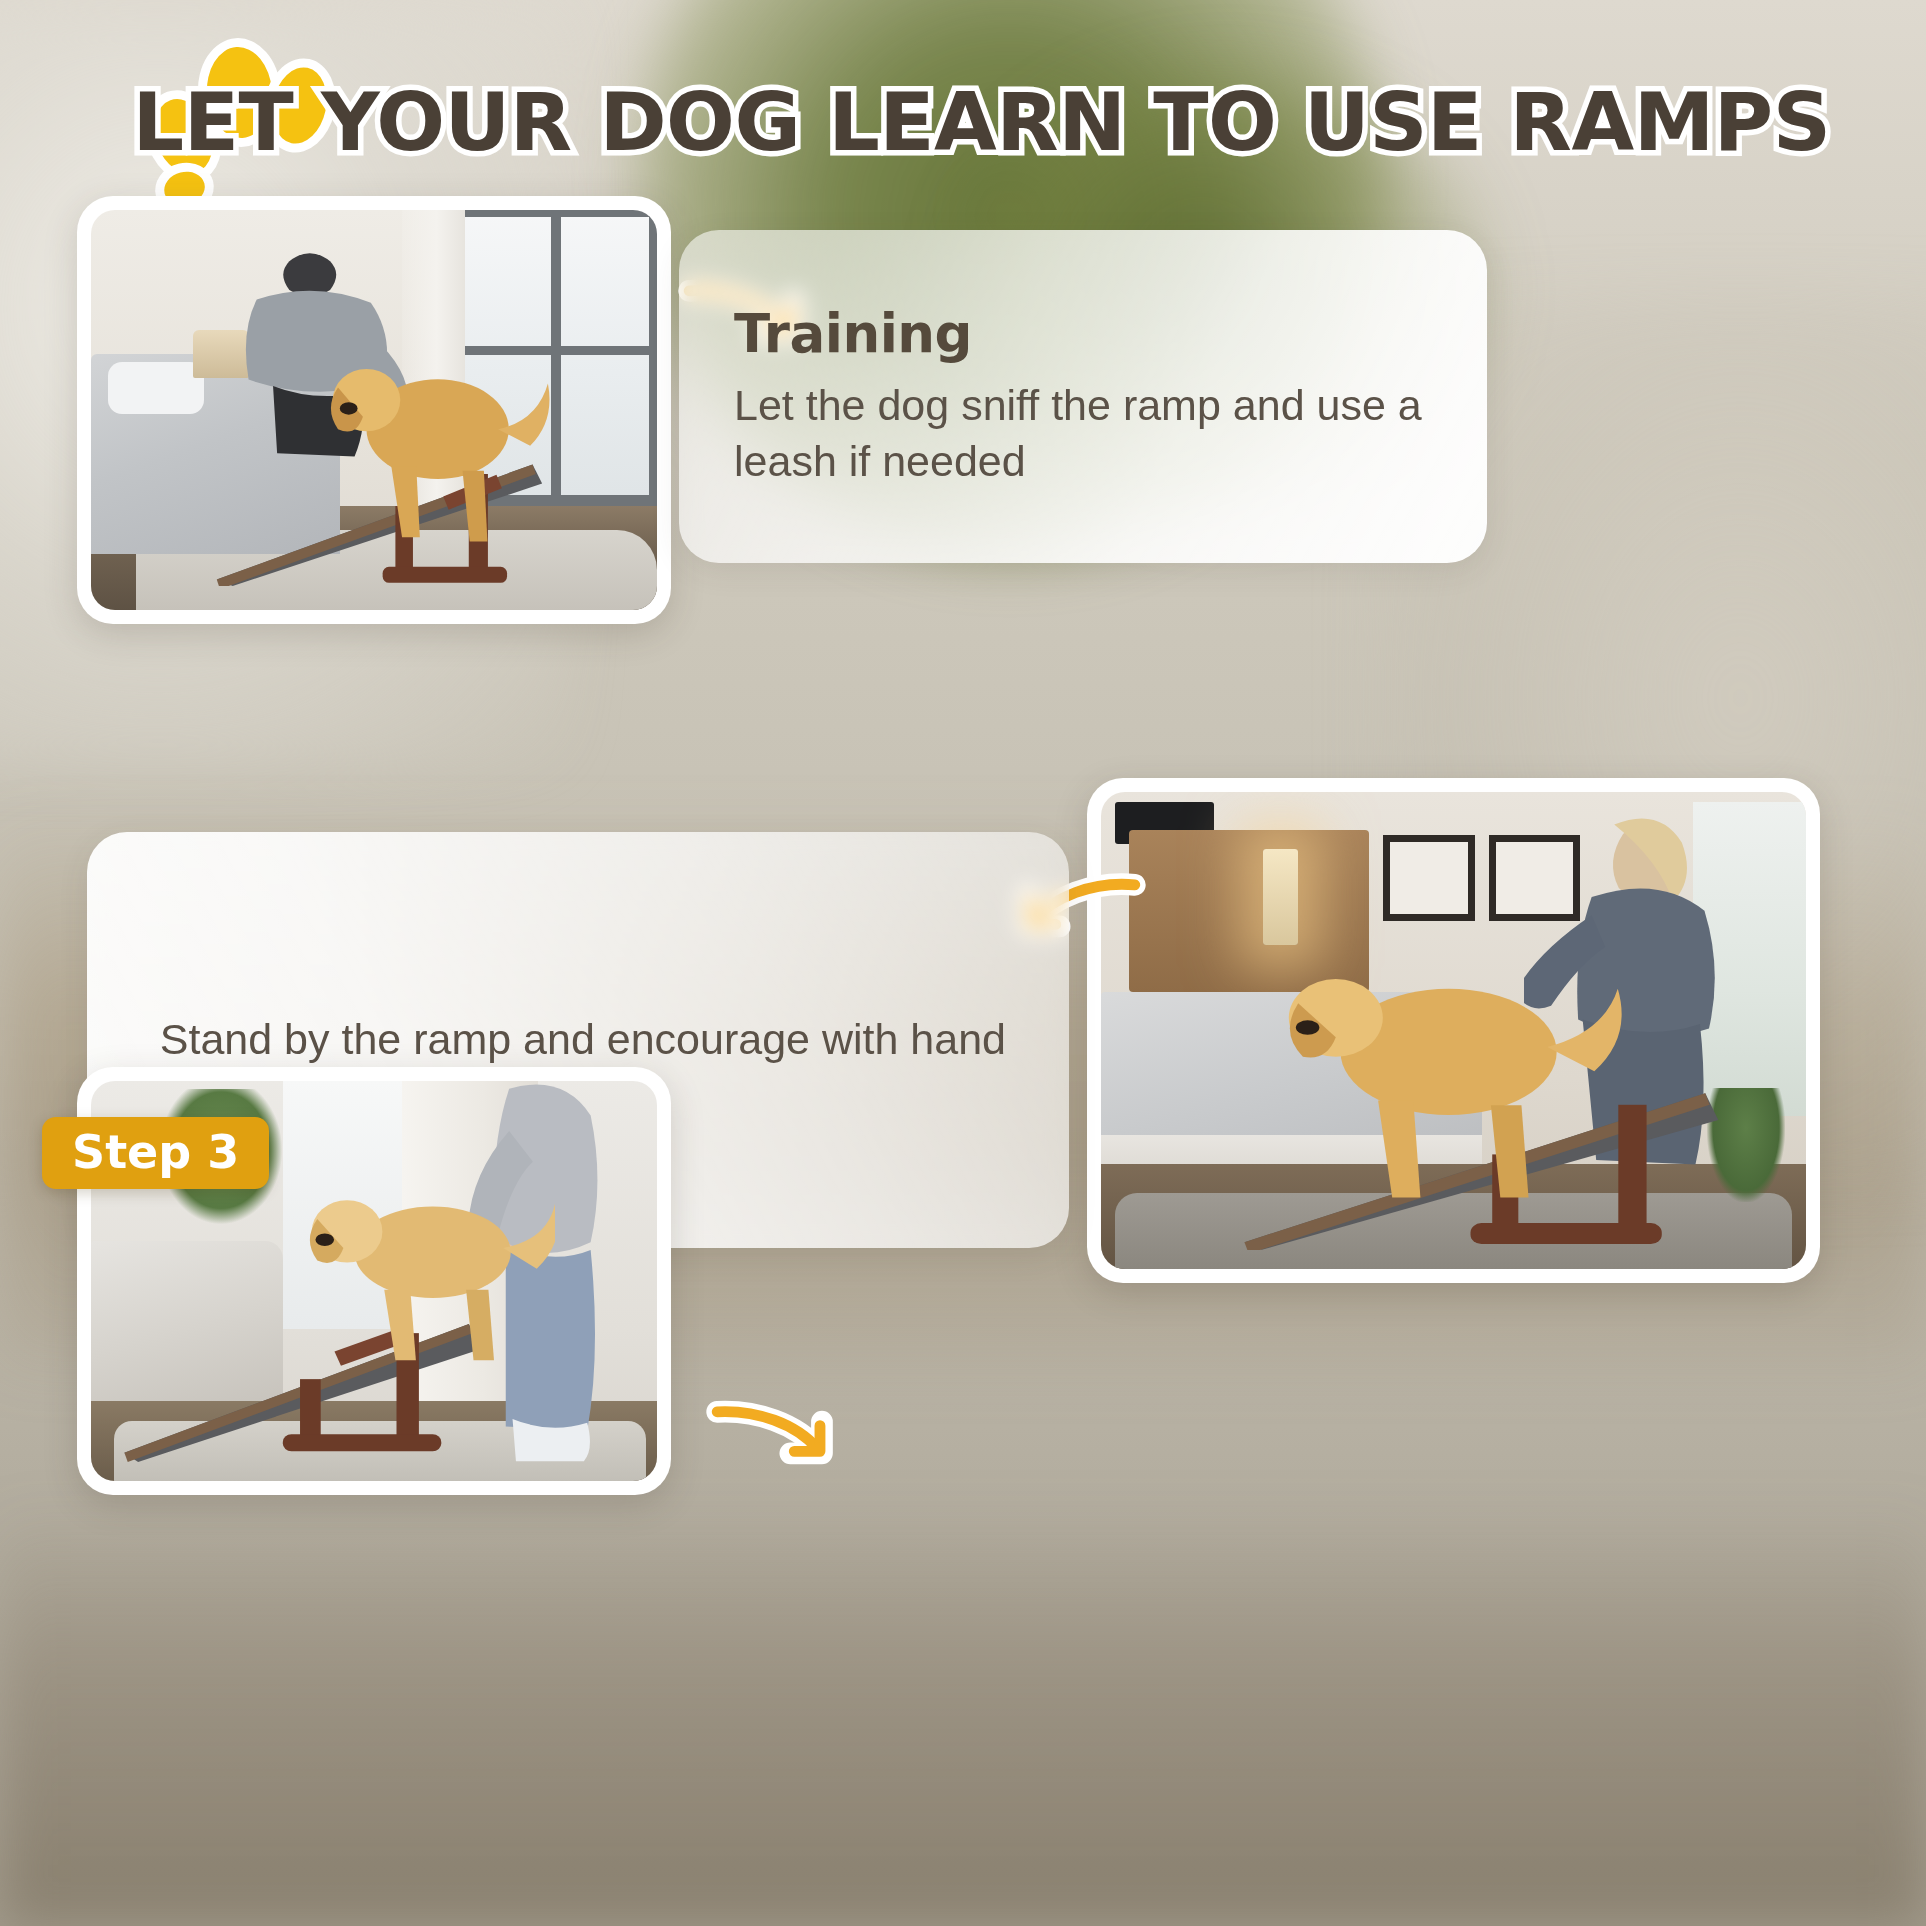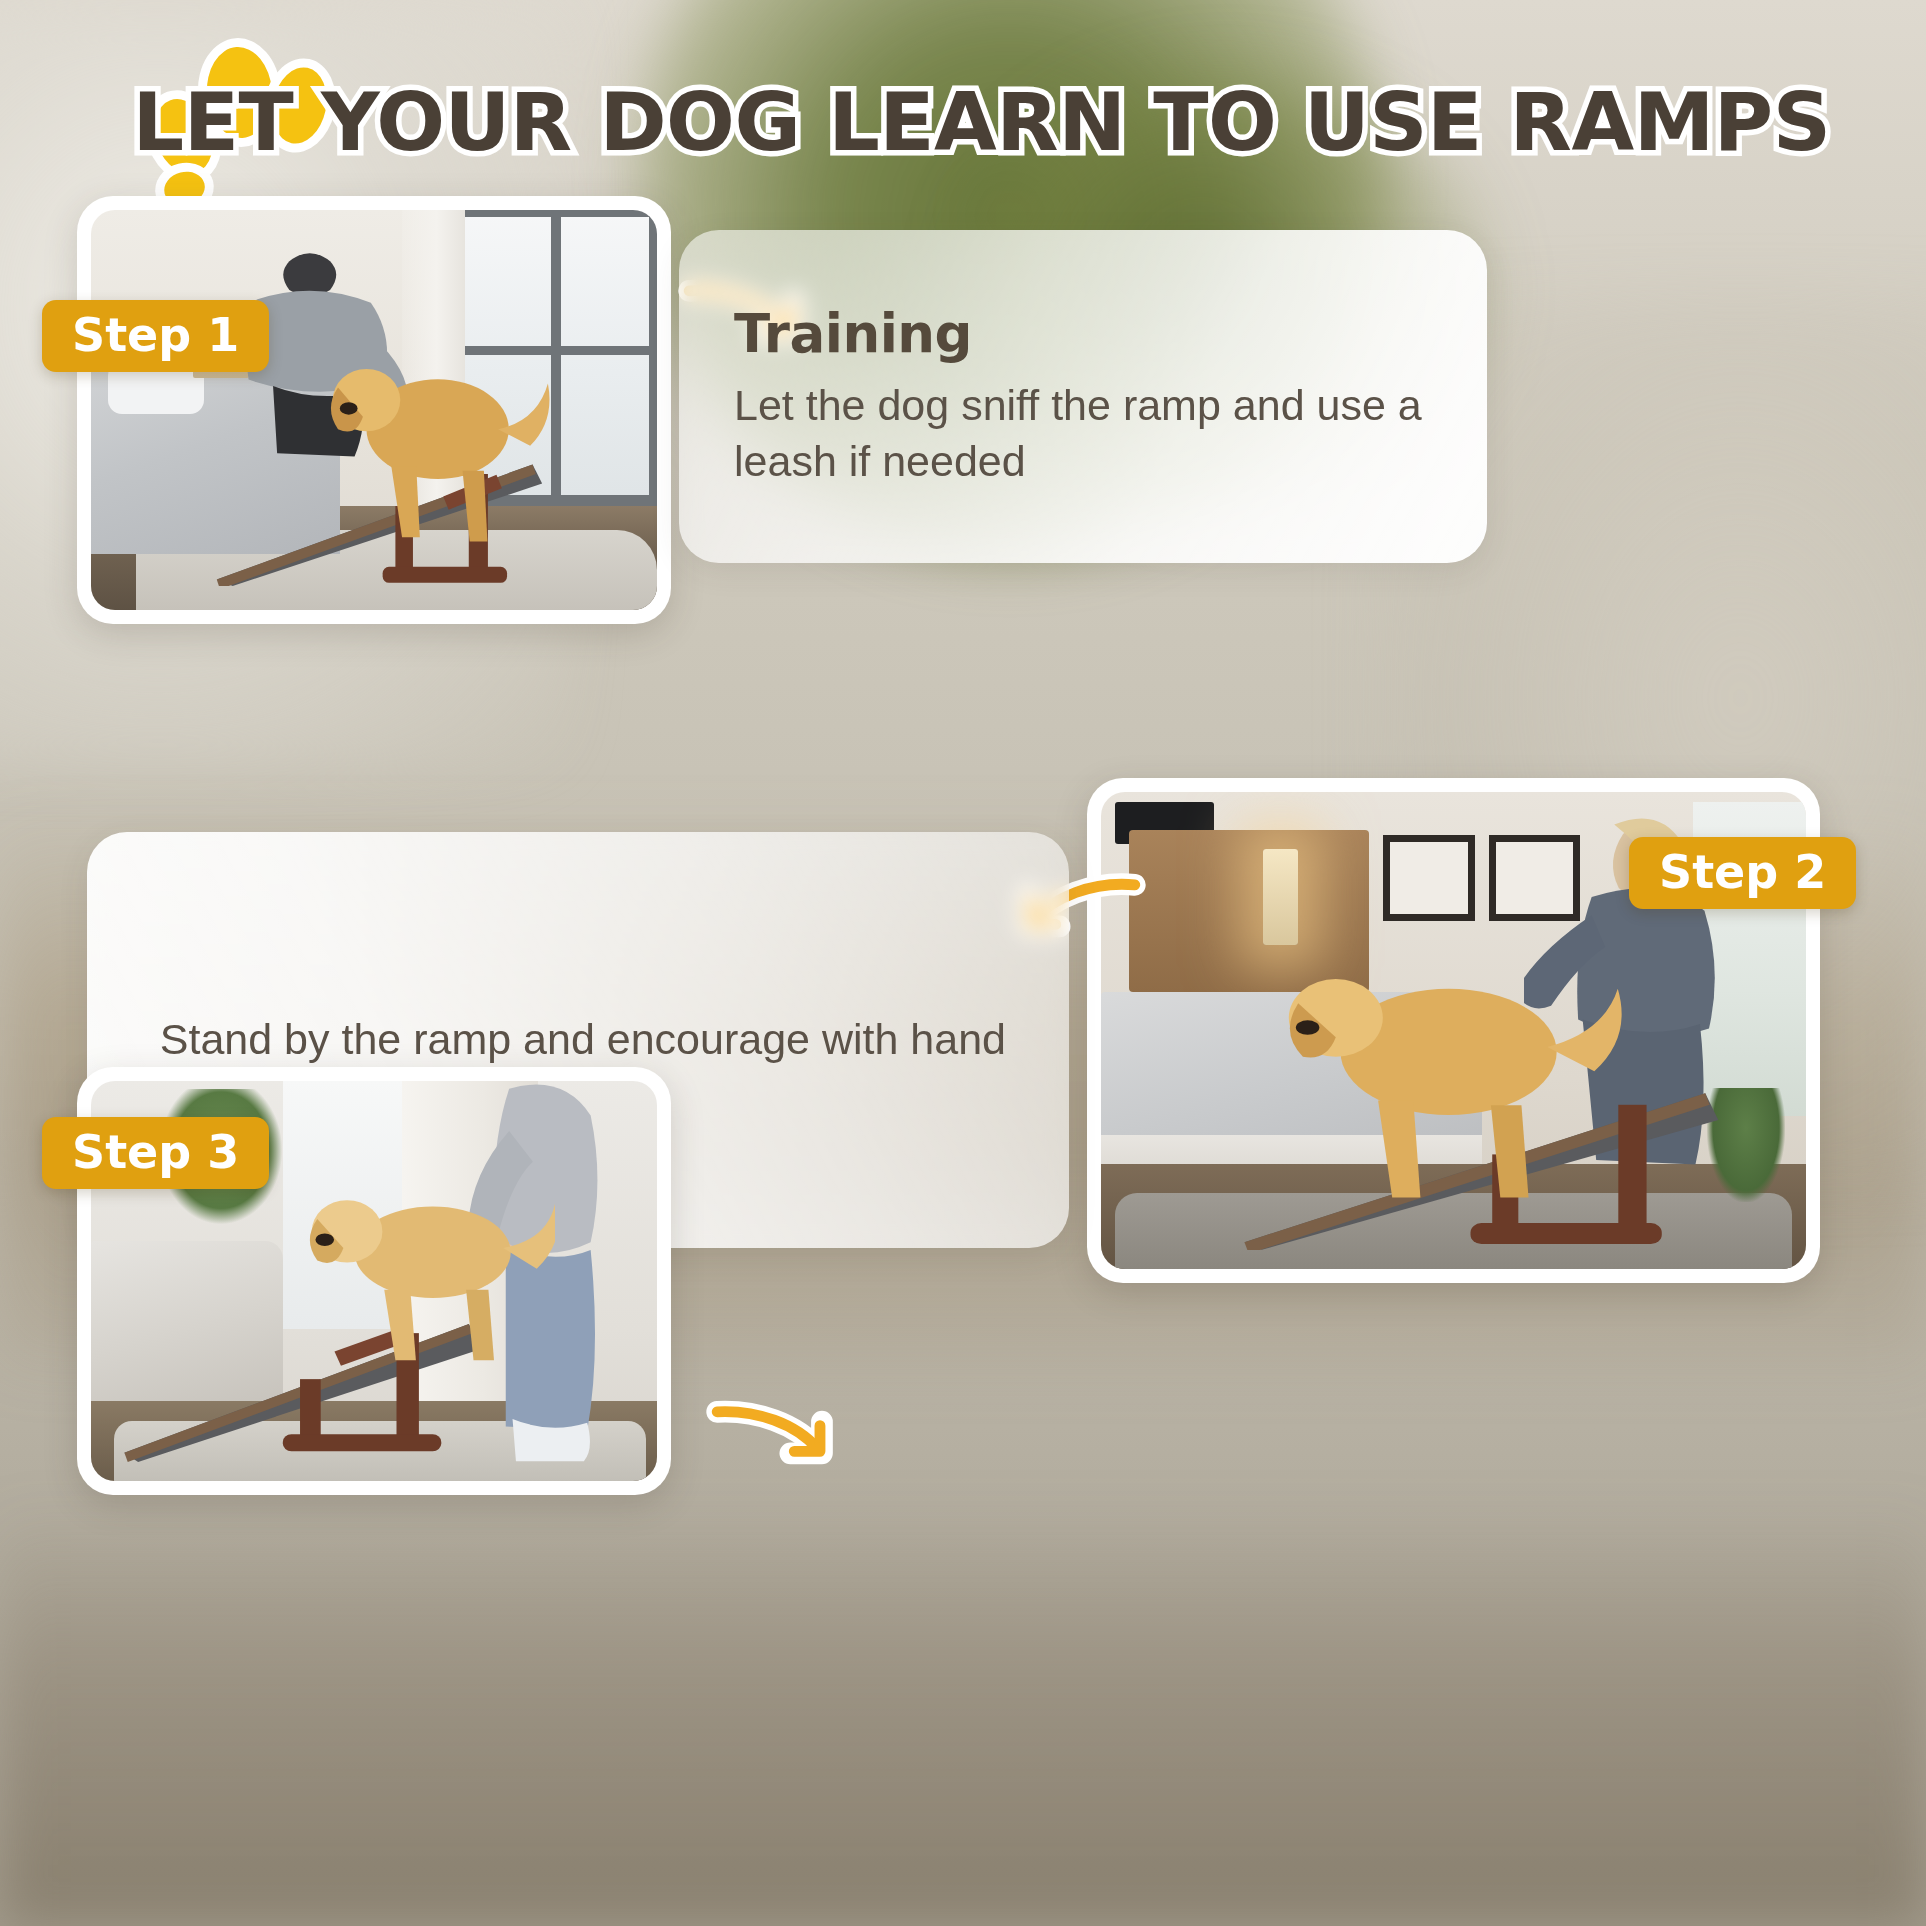--- a/index.html
+++ b/index.html
@@ -371,21 +371,20 @@
           <path d="M18 20 q-8 10 0 20 q10 4 14 -6Z" fill="#c9954a"></path>
           <path d="M108 40 q22 -4 28 -22 q4 18 -10 30Z" fill="#e0b163"></path>
           <path d="M48 58 l6 34 l10 0 l-2 -34Z" fill="#d9a755"></path>
           <path d="M88 60 l4 34 l10 0 l-2 -34Z" fill="#cf9c4c"></path>
           <ellipse cx="24" cy="30" rx="5" ry="3" fill="#2b2018"></ellipse>
         </svg>
       </div>
     </div>
   </div>
 
-  <div class="step-badge" style="left:42px; top:300px;">Step 1</div>
 
   <svg class="arrow-svg" style="left:683px; top:275px; width:129px; height:85px;" viewBox="0 0 130 86">
     <path d="M6 16 C 46 14, 86 28, 108 54" fill="none" stroke="#ffffff" stroke-width="22" stroke-linecap="round"></path>
     <path d="M80 58 L112 58 L112 26" fill="none" stroke="#ffffff" stroke-width="22" stroke-linejoin="round" stroke-linecap="round"></path>
     <path d="M6 16 C 46 14, 86 28, 108 54" fill="none" stroke="#f2ab21" stroke-width="11" stroke-linecap="round"></path>
     <path d="M84 56 L110 56 L110 30" fill="none" stroke="#f2ab21" stroke-width="11" stroke-linejoin="round" stroke-linecap="round"></path>
   </svg>
 
   <div class="text-card" style="left:679px; top:230px; width:808px; height:333px; padding:0 55px;">
     <h2 class="card-title">Training</h2>
@@ -427,21 +426,20 @@
           <path d="M12 24 q-8 12 2 22 q10 2 14 -8Z" fill="#cd9b4f"></path>
           <path d="M118 42 q24 -6 30 -24 q6 20 -10 34Z" fill="#e3b568"></path>
           <path d="M46 64 l6 40 l12 0 l-3 -40Z" fill="#deae5d"></path>
           <path d="M94 66 l4 38 l12 0 l-3 -38Z" fill="#d2a251"></path>
           <ellipse cx="16" cy="34" rx="5" ry="3" fill="#2b2018"></ellipse>
         </svg>
       </div>
     </div>
   </div>
 
-  <div class="step-badge" style="left:1629px; top:837px;">Step 2</div>
 
   <svg class="arrow-svg" style="left:1002px; top:871px; width:139px; height:89px;" viewBox="0 0 140 90">
     <path d="M134 14 C 92 10, 52 26, 28 52" fill="none" stroke="#ffffff" stroke-width="22" stroke-linecap="round"></path>
     <path d="M58 56 L26 56 L26 24" fill="none" stroke="#ffffff" stroke-width="22" stroke-linejoin="round" stroke-linecap="round"></path>
     <path d="M134 14 C 92 10, 52 26, 28 52" fill="none" stroke="#f2ab21" stroke-width="11" stroke-linecap="round"></path>
     <path d="M54 54 L28 54 L28 28" fill="none" stroke="#f2ab21" stroke-width="11" stroke-linejoin="round" stroke-linecap="round"></path>
   </svg>
 
   <div class="text-card left-origin" style="left:87px; top:832px; width:982px; height:416px; padding:0 63px;">
     <p class="card-body align-right">Stand by the ramp and encourage with hand</p>

